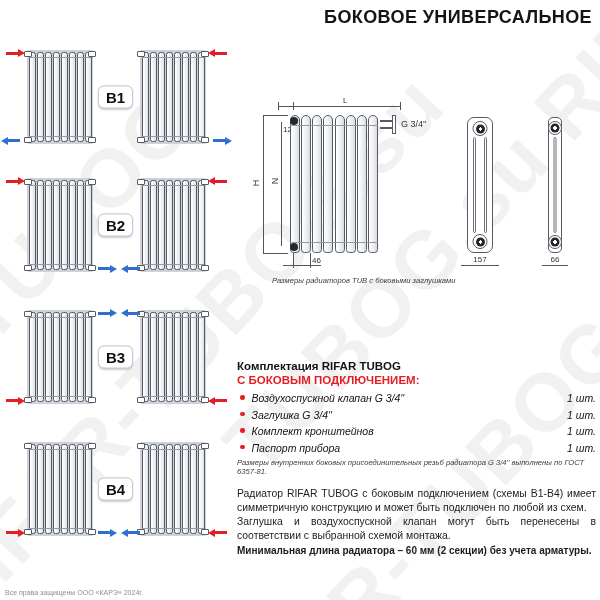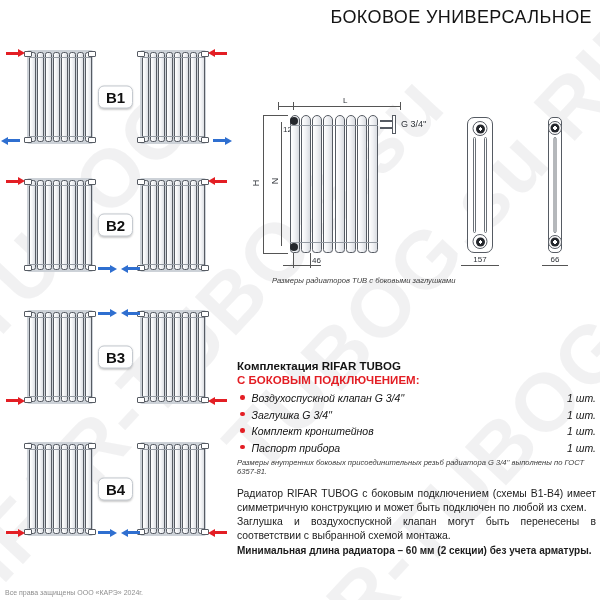--- a/index.html
+++ b/index.html
@@ -14,21 +14,21 @@
   
   .wm {
     position:absolute; font-weight:bold; font-size:82px; letter-spacing:2px;
     color:#1a1a2a; opacity:0.055; white-space:nowrap;
     transform-origin:left center; pointer-events:none; user-select:none;
   }
 
   
   .title {
     position:absolute; top:7px; right:8px; text-align:right;
-    font-size:18px; font-weight:normal; line-height:1.18; letter-spacing:0.4px;
+    font-size:18px; font-weight:bold; line-height:1.18; letter-spacing:0.4px;
     color:#141414; z-index:5;
   }
 
   
   .schemes { position:absolute; left:27px; top:0; width:180px; height:448px; z-index:4; }
   .scheme-row { position:absolute; left:0; width:179px; height:94px; }
   .radiator {
     position:absolute; top:0; width:66px; height:94px;
     display:flex; padding:2px 1px; background:#cdd2d8; border-radius:2px;
   }

